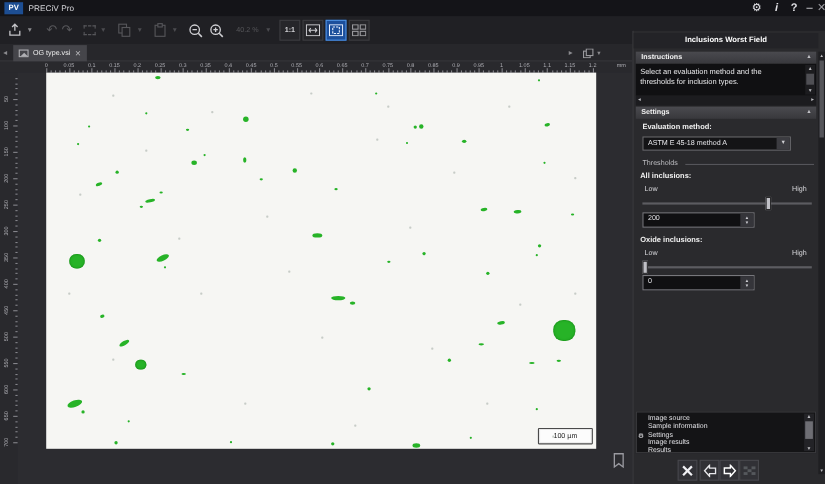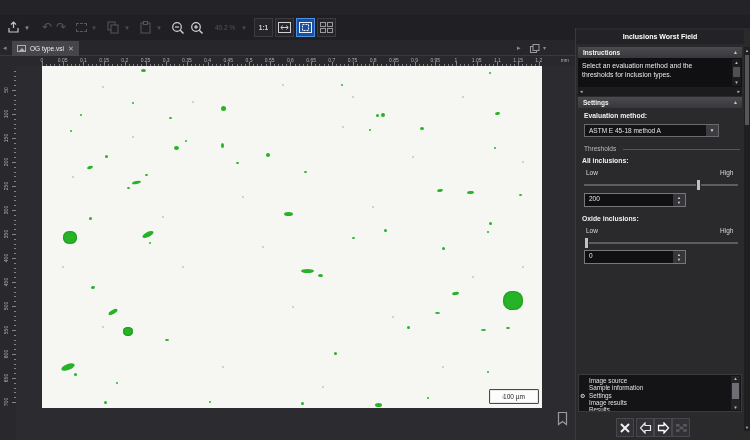--- a/index.html
+++ b/index.html
@@ -101,20 +101,29 @@
   #panel-sb .thumb { position:absolute; left:1px; top:8px; width:4px; height:70px; background:#55555a; }
   #panel-sb .a { position:absolute; left:0; width:6px; text-align:center; font-size:4px; color:#bcbcc0; }
 
   svg { display:block; }
 </style>
 </head>
 <body>
 
 <div id="app">
 
+  <div id="titlebar" class="abs">
+    <div id="logo" class="abs">PV</div>
+    <div id="app-title" class="abs">PRECiV Pro</div>
+    <div class="abs win-ic" style="left:681px;">⚙</div>
+    <div class="abs win-ic" style="left:699px;font-style:italic;font-weight:bold;">i</div>
+    <div class="abs win-ic" style="left:715px;font-weight:bold;">?</div>
+    <div class="abs win-ic" style="left:729px;">–</div>
+    <div class="abs win-ic" style="left:740px;color:#9a9aa0;">✕</div>
+  </div>
 
   <div id="toolbar" class="abs">
     <div class="tb" style="left:5px;width:16px;">
       <svg width="13" height="13" viewBox="0 0 13 13">
           <path d="M2 7v4h9V7" fill="none" stroke="#c4c4c8" stroke-width="1.2"></path>
           <path d="M6.5 1v6 M4 3.5 L6.5 1 L9 3.5" fill="none" stroke="#c4c4c8" stroke-width="1.2"></path>
         </svg>
     </div>
     <div class="tb chev" style="left:23px;width:8px;">▼</div>
     <div class="tb uglyph dis-txt" style="left:41px;width:12px;">↶</div>

